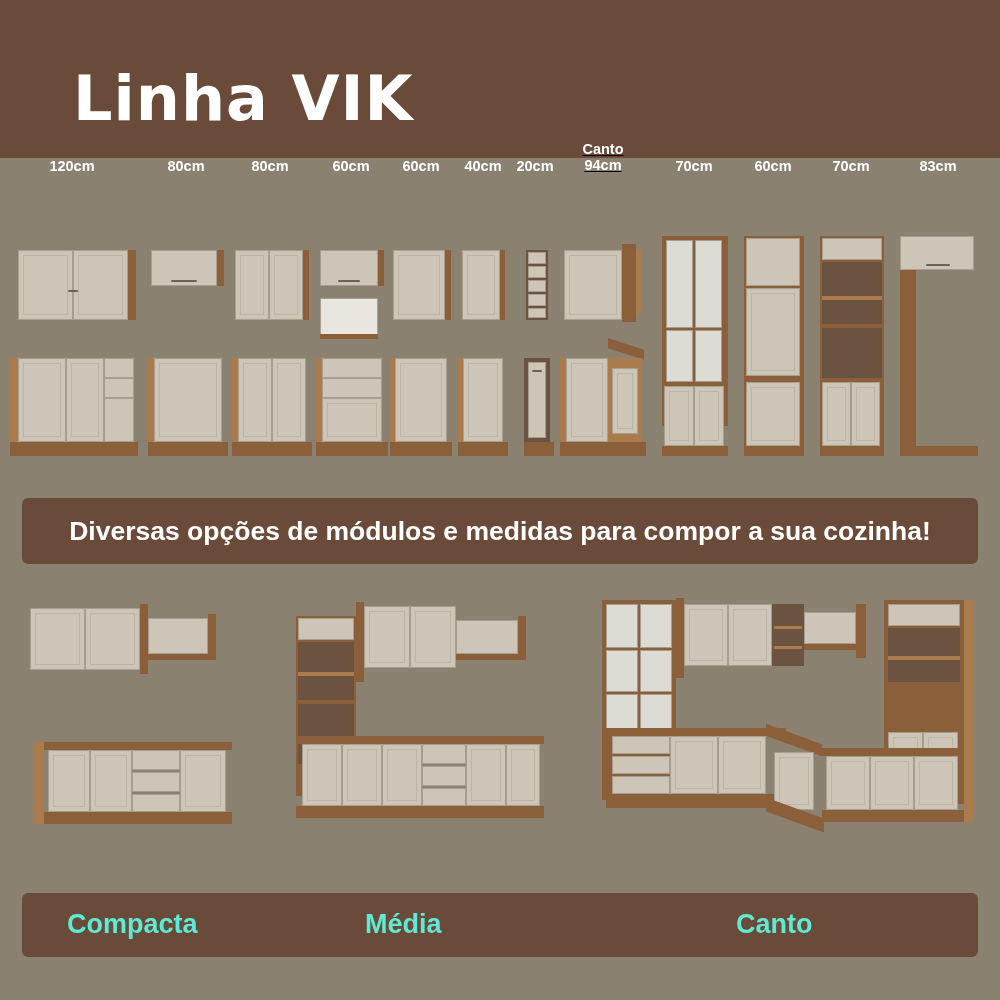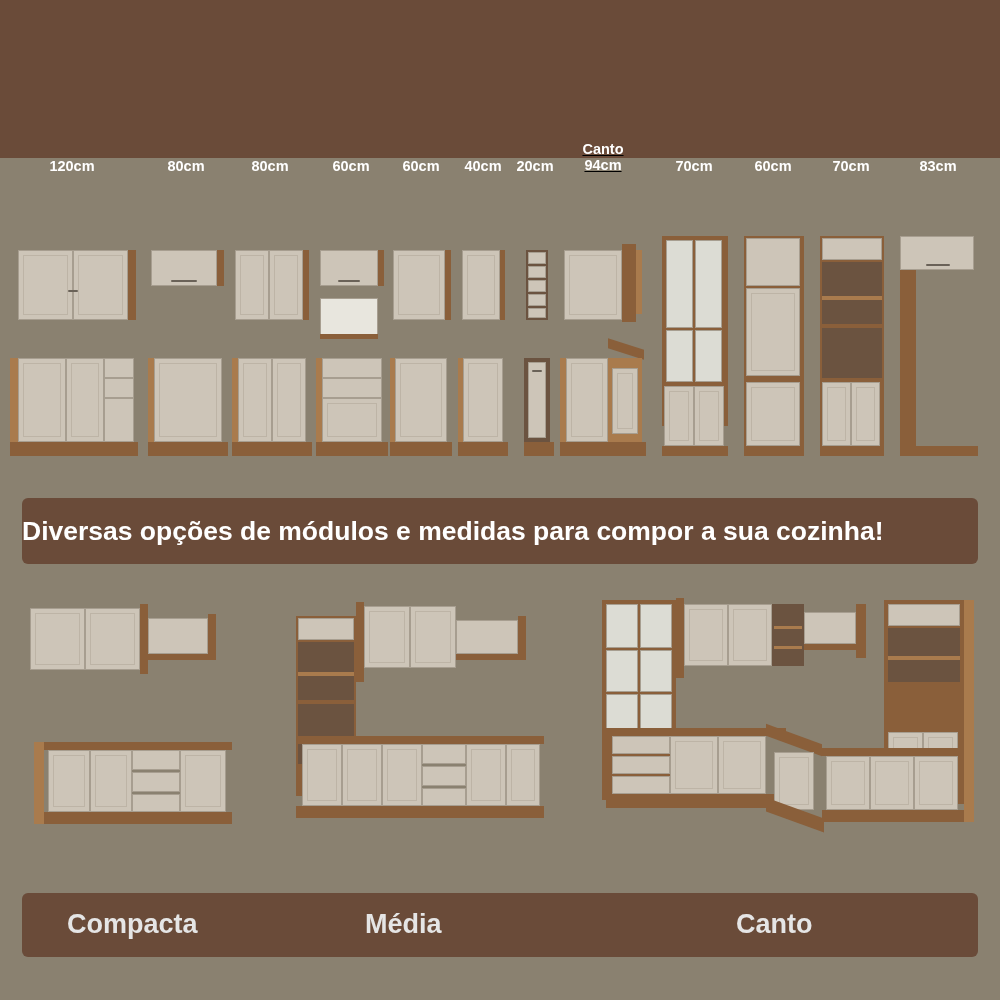--- a/index.html
+++ b/index.html
@@ -54,38 +54,39 @@
   }
   .handle{
     position:absolute;background:#6a6258;height:2px;border-radius:1px;
   }
   
   .banner{
     position:absolute;left:22px;top:498px;width:956px;height:66px;
     background:#6a4b39;border-radius:6px;
   }
   .banner span{
-    position:absolute;left:0;right:0;top:18px;text-align:left;
+    position:absolute;left:0;right:0;top:18px;text-align:center;
     color:#ffffff;font-size:26.5px;font-weight:bold;
   }
   
   .compositions{position:absolute;left:0;top:580px;width:1000px;height:290px;}
   
   .footer{
     position:absolute;left:22px;top:893px;width:956px;height:64px;
     background:#6a4b39;border-radius:6px;
   }
   .footer .fitem{
-    position:absolute;top:16px;color:#e5e5e5;font-size:27px;font-weight:bold;
+    position:absolute;top:16px;color:#5eead4;font-size:27px;font-weight:bold;
   }
 </style>
 </head>
 <body>
 
 <div class="header">
+  <div class="title">Linha VIK</div>
 </div>
 
 <div class="modules">
 
   <div class="mod-col" style="left:8px;width:128px;">
     <div class="mod-label">120cm</div>
     <div style="position:absolute;left:10px;top:92px;width:110px;height:70px;">
       <div class="door" style="left:0;top:0;width:55px;height:70px;"></div>
       <div class="door" style="left:55px;top:0;width:55px;height:70px;"></div>
       <div class="handle" style="left:50px;top:40px;width:10px;"></div>

